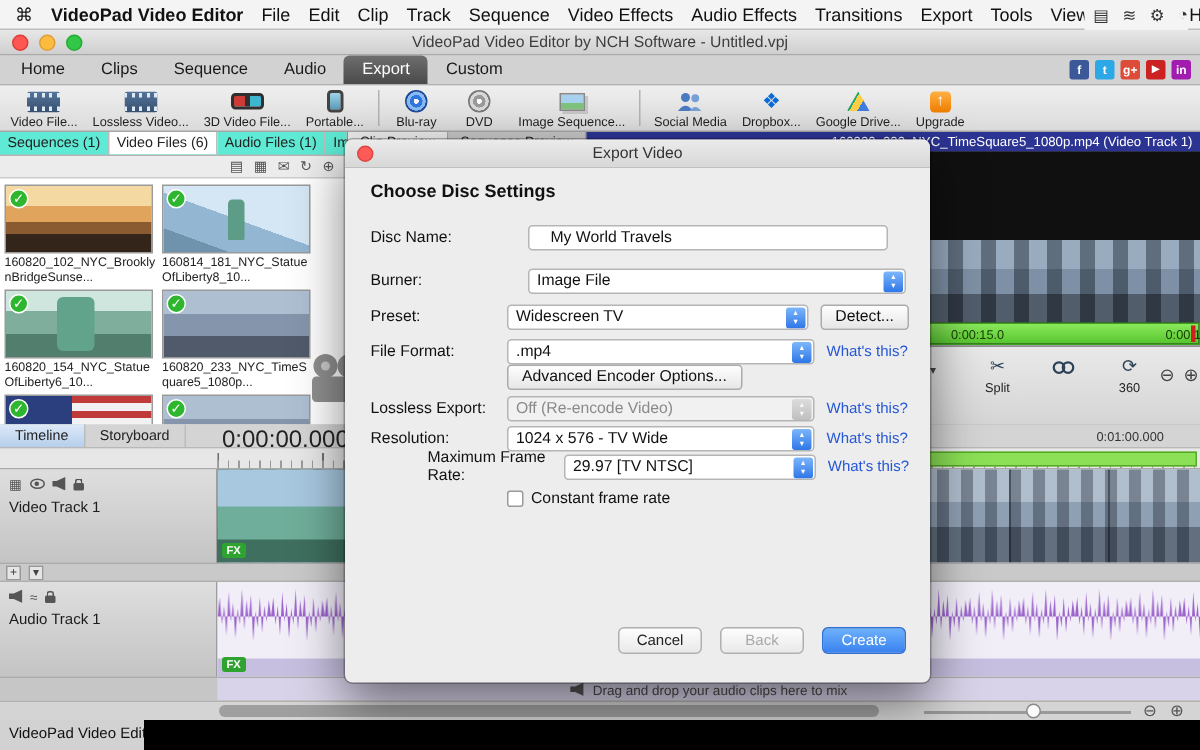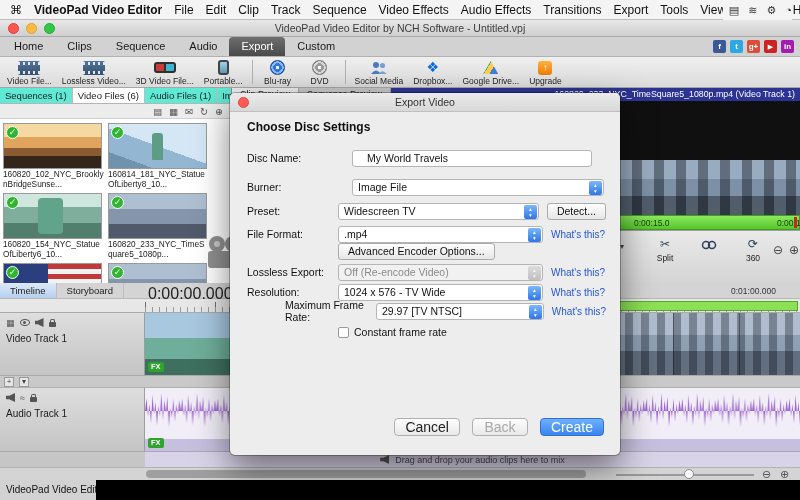--- a/index.html
+++ b/index.html
@@ -155,21 +155,21 @@
   .combo.wide{width:252px;}
   .combo::after{content:"▴\A▾";position:absolute;right:1px;top:1px;width:13px;height:13px;border-radius:2px;background:linear-gradient(#7db6fa,#2e76e8);color:#fff;font-size:5.5px;line-height:6px;white-space:pre;text-align:center;padding-top:1px;}
   .combo.disabled{background:#f1f1f1;color:#8a8a8a;}
   .combo.disabled::after{background:linear-gradient(#dcdcdc,#bfbfbf);color:#f7f7f7;}
   .dbtn{height:17px;padding:0 9px;background:linear-gradient(#fefefe,#e6e6e6);border:1px solid #ababab;border-radius:3px;font-size:10.5px;color:#111;display:flex;align-items:center;margin-left:8px;white-space:nowrap;}
   .dlink{margin-left:8px;font-size:10px;color:#2456d6;white-space:nowrap;}
   .adv-ind{margin-left:91px;}
   .chk-ind{margin-left:91px;display:flex;align-items:center;gap:5px;font-size:10.5px;}
   .chkbox{width:11px;height:11px;background:#fff;border:1px solid #9a9a9a;border-radius:2px;flex:none;}
   .dlg-buttons{position:absolute;right:16px;top:325px;display:flex;gap:12px;}
-  .dlg-btn{min-width:56px;height:18px;border-radius:4px;font-size:14px;display:flex;align-items:center;justify-content:center;padding:0 10px;background:linear-gradient(#fdfdfd,#e9e9e9);border:1px solid #b0b0b0;color:#222;}
+  .dlg-btn{min-width:56px;height:18px;border-radius:4px;font-size:10px;display:flex;align-items:center;justify-content:center;padding:0 10px;background:linear-gradient(#fdfdfd,#e9e9e9);border:1px solid #b0b0b0;color:#222;}
   .dlg-btn.back{color:#a8a8a8;}
   .dlg-btn.create{background:linear-gradient(#6db1fb,#3a82ef);border:1px solid #2f6fd4;color:#fff;}
 </style>
 </head>
 <body>
 
 <div id="app">
 
   <div class="menubar">
     <span class="apple">⌘</span>
@@ -251,20 +251,26 @@
           <span class="ic-disc blu"></span>
         </span>
       <span class="tlabel">Blu-ray</span>
     </div>
     <div class="tbtn">
       <span class="tic">
           <span class="ic-disc dvd"></span>
         </span>
       <span class="tlabel">DVD</span>
     </div>
+    <div class="tbtn">
+      <span class="tic">
+          <span class="ic-imgseq"></span>
+        </span>
+      <span class="tlabel">Image Sequence...</span>
+    </div>
     <span class="tsep"></span>
     <div class="tbtn">
       <span class="tic">
         <svg width="18" height="14">
             <circle cx="6" cy="4" r="3" fill="#4a7ac2"></circle>
             <path d="M1 13 q5 -7 10 0 z" fill="#4a7ac2"></path>
             <circle cx="12.5" cy="4.5" r="2.6" fill="#79a0d6"></circle>
             <path d="M8.5 13 q4 -5.5 8 0 z" fill="#79a0d6"></path>
           </svg>
       </span>

